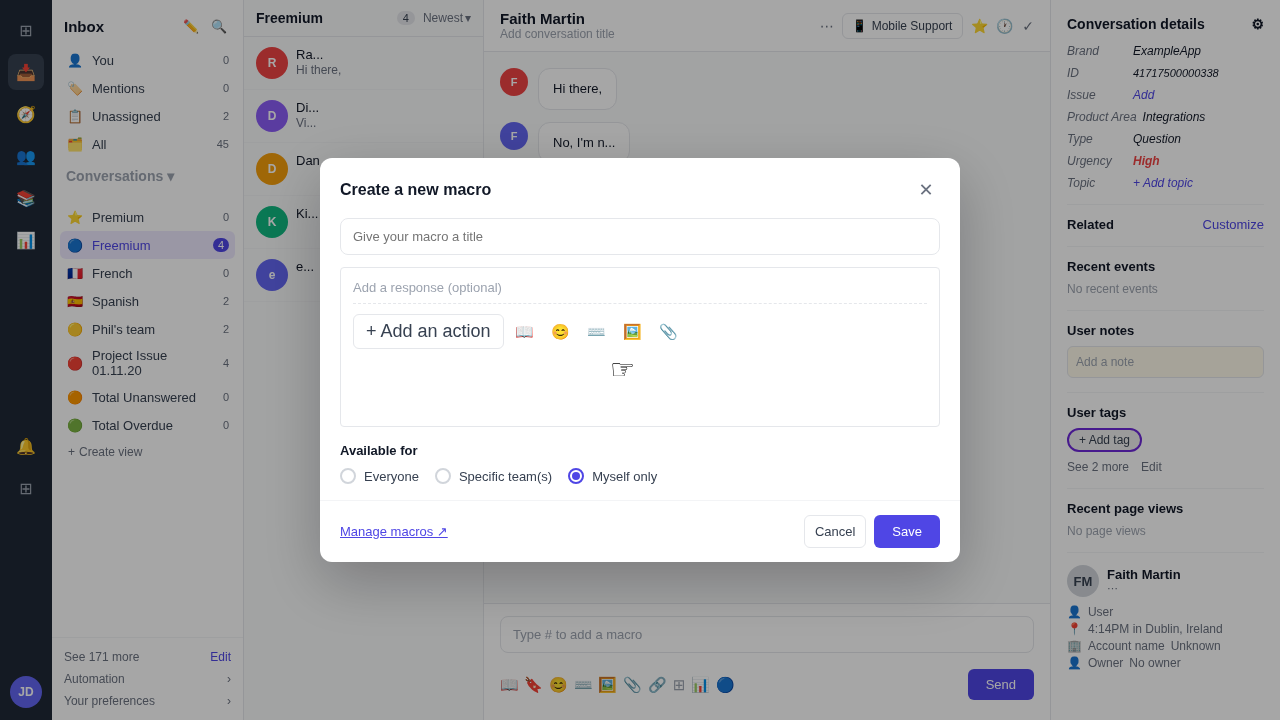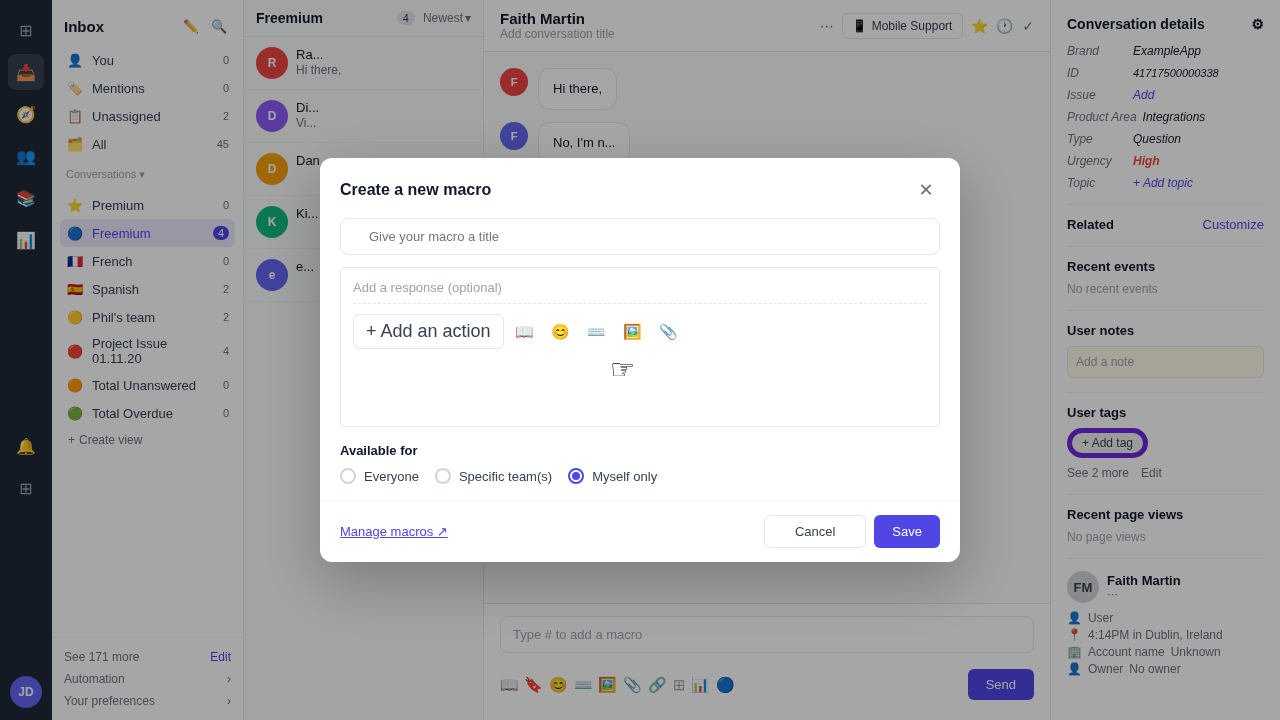--- a/index.html
+++ b/index.html
@@ -68,53 +68,53 @@
     .right-panel-title { font-size: 14px; font-weight: 600; color: #111827; margin-bottom: 12px; display: flex; align-items: center; justify-content: space-between; }
     .right-panel-row { display: flex; align-items: center; gap: 6px; margin-bottom: 8px; font-size: 12px; font-style: italic; }
     .right-panel-label { color: #6b7280; min-width: 60px; }
     .right-panel-value { color: #111827; font-weight: 500; }
     .right-panel-value.link { color: #4f46e5; cursor: pointer; }
     .right-panel-value.high { color: #ef4444; font-weight: 600; }
     .right-panel-section { margin-top: 14px; border-top: 1px solid #f3f4f6; padding-top: 12px; }
     .right-panel-section-title { font-size: 13px; font-weight: 600; color: #111827; margin-bottom: 8px; display: flex; align-items: center; justify-content: space-between; }
     .right-panel-muted { font-size: 12px; color: #9ca3af; }
     .right-panel-note-box { border: 1px solid #e5e7eb; border-radius: 6px; padding: 8px; font-size: 12px; color: #9ca3af; background: #fffbeb; cursor: pointer; }
-    .user-tag-btn { display: inline-flex; align-items: center; gap: 4px; border: 5px solid #6d28d9; border-radius: 16px; padding: 3px 10px; font-size: 12px; color: #374151; cursor: pointer; }
+    .user-tag-btn { display: inline-flex; align-items: center; gap: 4px; border: 2px solid #6d28d9; border-radius: 16px; padding: 3px 10px; font-size: 12px; color: #374151; cursor: pointer; }
     .see-more-link { color: #6b7280; font-size: 12px; cursor: pointer; }
     .edit-link { color: #6b7280; font-size: 12px; cursor: pointer; margin-left: 4px; }
     .right-user-card { display: flex; align-items: center; gap: 8px; margin-bottom: 8px; }
     .right-user-avatar { width: 32px; height: 32px; border-radius: 50%; background: #d1d5db; display: flex; align-items: center; justify-content: center; font-size: 13px; font-weight: 600; color: #374151; }
     .right-user-name { font-size: 13px; font-weight: 600; color: #111827; }
     .right-user-detail { display: flex; align-items: center; gap: 6px; font-size: 12px; color: #6b7280; margin-bottom: 3px; }
 
     
     .modal-overlay { position: fixed; inset: 0; background: rgba(0,0,0,0.35); z-index: 100; display: flex; align-items: center; justify-content: center; }
     .modal { background: #fff; border-radius: 12px; width: 640px; max-height: 600px; overflow: hidden; box-shadow: 0 20px 60px rgba(0,0,0,0.25); display: flex; flex-direction: column; }
     .modal-header { display: flex; align-items: center; justify-content: space-between; padding: 18px 20px 14px; }
     .modal-title { font-size: 16px; font-weight: 600; color: #111827; }
     .modal-close { width: 28px; height: 28px; display: flex; align-items: center; justify-content: center; border-radius: 50%; border: none; background: none; cursor: pointer; font-size: 18px; color: #6b7280; }
     .modal-body { padding: 0 20px; flex: 1; }
-    .modal-input { width: 100%; border: 1px solid #e5e7eb; border-radius: 8px; padding: 10px 28px; font-size: 13px; color: #374151; margin-bottom: 12px; outline: none; }
+    .modal-input { width: 100%; border: 1px solid #e5e7eb; border-radius: 8px; padding: 10px 12px; font-size: 13px; color: #374151; margin-bottom: 12px; outline: none; }
     .modal-textarea-wrapper { position: relative; border: 1px solid #e5e7eb; border-radius: 4px; padding: 12px; min-height: 160px; margin-bottom: 0; }
     .modal-textarea-placeholder { color: #9ca3af; font-size: 13px; }
     .modal-textarea-cursor { position: absolute; bottom: 40px; left: 50%; transform: translateX(-30px); font-size: 28px; }
     .modal-action-bar { display: flex; align-items: center; gap: 6px; border-top: 1px dashed #e5e7eb; padding-top: 10px; margin-top: 8px; }
     .modal-action-btn { display: flex; align-items: center; gap: 4px; padding: 6px 12px; border: 1px solid #e5e7eb; border-radius: 6px; font-size: 18px; color: #374151; cursor: pointer; background: #fff; }
     .modal-toolbar-icon { width: 30px; height: 30px; display: flex; align-items: center; justify-content: center; border-radius: 6px; cursor: pointer; color: #6b7280; font-size: 15px; }
     .modal-available { padding: 16px 20px; }
     .modal-available-title { font-size: 13px; font-weight: 600; color: #111827; margin-bottom: 10px; }
     .modal-radio-group { display: flex; flex-direction: row; gap: 16px; }
     .modal-radio-item { display: flex; align-items: center; gap: 8px; font-size: 13px; color: #374151; cursor: pointer; }
     .modal-radio { width: 16px; height: 16px; border-radius: 50%; border: 2px solid #d1d5db; display: flex; align-items: center; justify-content: center; }
     .modal-radio.selected { border-color: #4f46e5; }
     .modal-radio.selected::after { content: ''; width: 8px; height: 8px; border-radius: 50%; background: #4f46e5; }
     .modal-footer { padding: 14px 20px; border-top: 1px solid #f3f4f6; display: flex; align-items: center; justify-content: space-between; }
     .modal-manage-link { color: #4f46e5; font-size: 13px; cursor: pointer; text-decoration: underline; }
     .modal-footer-btns { display: flex; gap: 8px; }
-    .btn-cancel { padding: 8px 30px; border: 1px solid #e5e7eb; border-radius: 6px; font-size: 13px; color: #374151; cursor: pointer; background: #fff; }
+    .btn-cancel { padding: 8px 10px; border: 1px solid #e5e7eb; border-radius: 6px; font-size: 13px; color: #374151; cursor: pointer; background: #fff; }
     .btn-save { padding: 8px 18px; border: none; border-radius: 6px; font-size: 13px; color: #fff; cursor: pointer; background: #4f46e5; }
 
     
     .chat-msg-row { display: flex; gap: 10px; align-items: flex-start; }
     .chat-msg-avatar { width: 28px; height: 28px; border-radius: 50%; flex-shrink: 0; display: flex; align-items: center; justify-content: center; font-size: 11px; font-weight: 600; color: #fff; }
   </style>
 </head>
 <body>
 
 <div class="app">
@@ -153,21 +153,21 @@
       <div class="sidebar-item">
         <div class="sidebar-item-icon">📋</div>
         <span class="sidebar-item-label">Unassigned</span>
         <span class="sidebar-badge">2</span>
       </div>
       <div class="sidebar-item">
         <div class="sidebar-item-icon">🗂️</div>
         <span class="sidebar-item-label">All</span>
         <span class="sidebar-badge">45</span>
       </div>
-      <div style="margin-top:8px;margin-bottom:8px;padding:2px 6px;font-size:11px;color:#9ca3af;font-weight:400;">Conversations ▾</div>
+      <div style="margin-top:8px;margin-bottom:17px;padding:2px 6px;font-size:14px;color:#9ca3af;font-weight:700;">Conversations ▾</div>
       <div class="sidebar-item">
         <div class="sidebar-item-icon">⭐</div>
         <span class="sidebar-item-label">Premium</span>
         <span class="sidebar-badge">0</span>
       </div>
       <div class="sidebar-item active">
         <div class="sidebar-item-icon" style="color:#4f46e5;">🔵</div>
         <span class="sidebar-item-label">Freemium</span>
         <span class="sidebar-badge highlight">4</span>
       </div>

